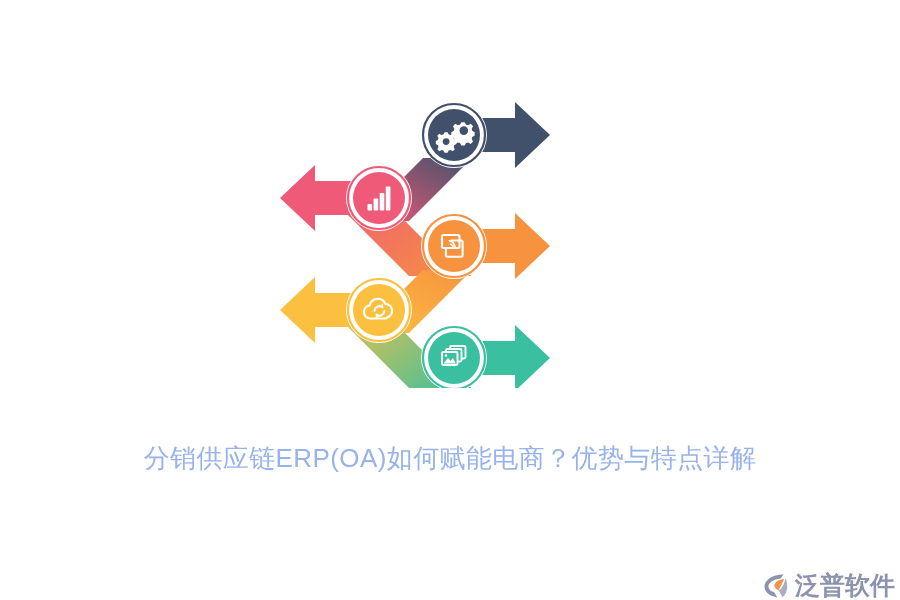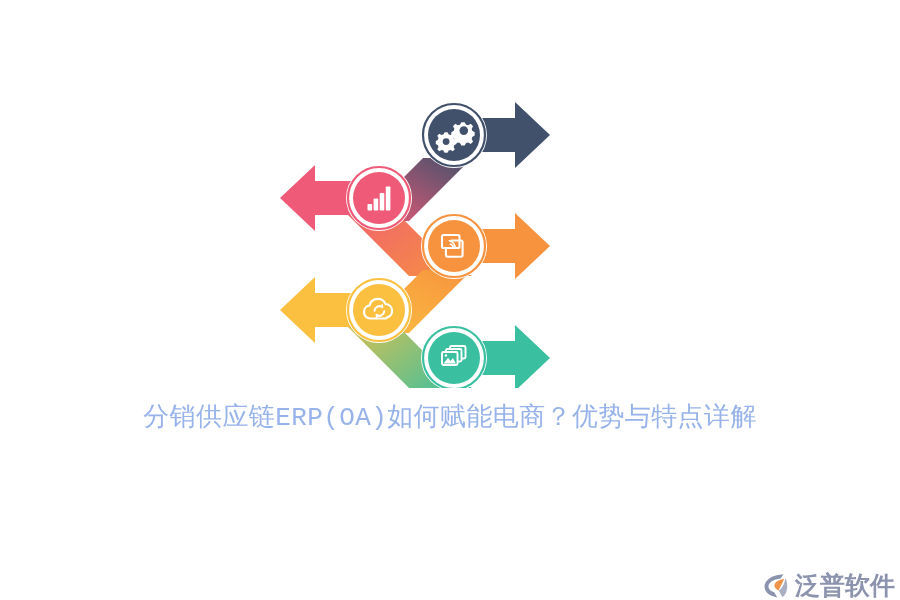--- a/index.html
+++ b/index.html
@@ -42,26 +42,27 @@
   
   #title-block {
     position: absolute;
     left: 0;
     top: 398px;
     width: 900px;
     text-align: center;
   }
   #page-title {
     display: inline-block;
-    font-family: Liberation Mono, monospace;
+    font-family: Liberation Sans, sans-serif;
     font-size: 26px;
     line-height: 40px;
     letter-spacing: 0.4px;
     white-space: nowrap;
     font-weight: 400;
+    margin-top: 40px;
   }
 
   
   #watermark {
     position: absolute;
     left: 762px;
     top: 528px;
     width: 134px;
     height: 56px;
     margin-top: 41px;

